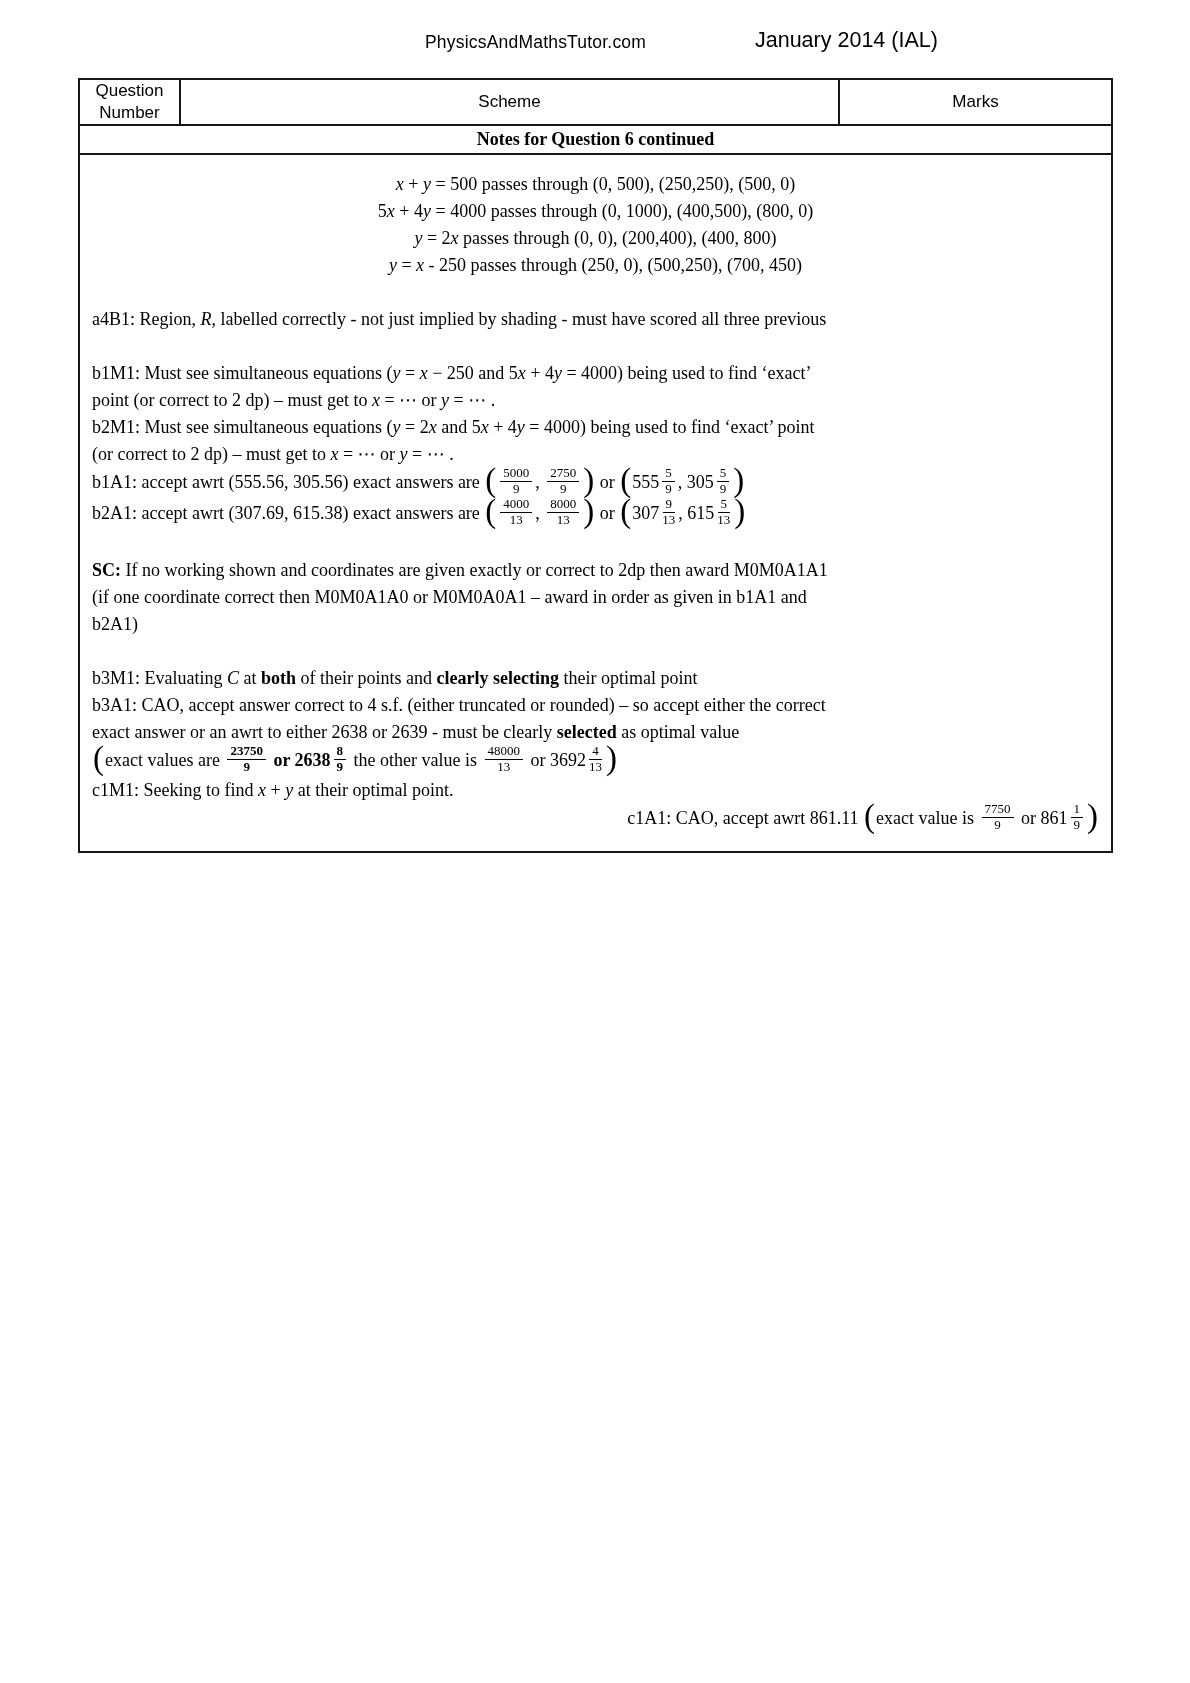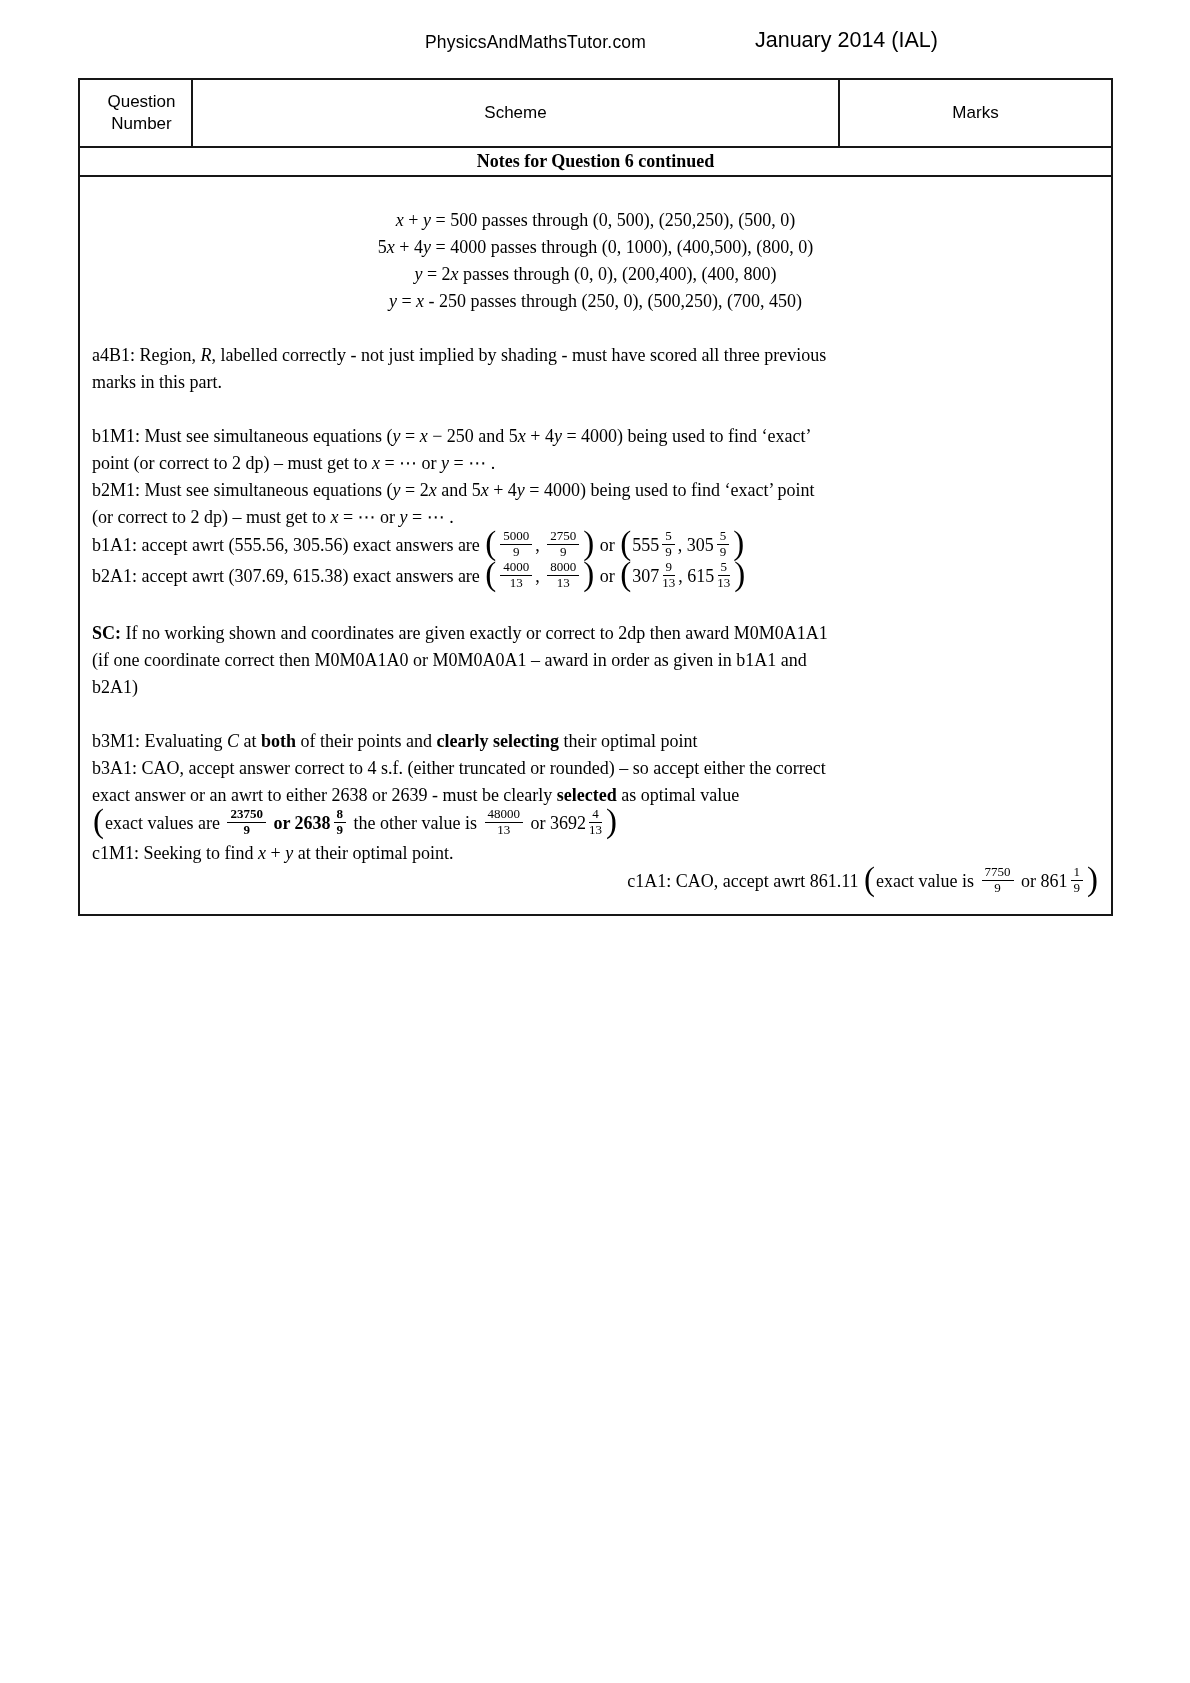--- a/index.html
+++ b/index.html
@@ -22,39 +22,39 @@
   .edition {
     position: absolute; left: 755px; top: 28px;
     font-family: "Liberation Sans", sans-serif;
     font-size: 21.5px;
   }
   .mark-table {
     position: absolute; left: 78px; top: 78px; width: 1035px;
     border: 2px solid #161616;
   }
   .head-row {
-    display: flex; height: 68px;
+    display: flex; height: 46px;
     border-bottom: 2px solid #161616;
     font-family: "Liberation Sans", sans-serif;
-    font-size: 17px; line-height: 22px; padding-left: 12px;
+    font-size: 17px; line-height: 22px;
   }
   .cell { display: flex; align-items: center; justify-content: center; text-align: center; }
   .col-q { width: 101px; border-right: 2px solid #161616; padding: 0 6px; }
   .col-s { flex: 1; border-radius: 13px; }
   .col-m { width: 273px; border-left: 2px solid #161616; }
   .notes-title {
     border-bottom: 2px solid #161616;
     text-align: center;
     font-weight: bold;
     font-size: 18px;
     padding: 3px 7px;
   }
   .notes-body { padding: 14px 12px 16px 12px; font-size: 18px; }
   .block + .block { margin-top: 27px; }
-  .block-first { margin-top: 16px; }
+  .block-first { margin-top: 2px; }
   .para { line-height: 27px; white-space: nowrap; }
   .center { text-align: center; }
   .right { text-align: right; }
   .it { font-style: italic; }
   .bd { font-weight: bold; }
   .frac {
     display: inline-flex; flex-direction: column; align-items: center;
     vertical-align: middle; font-size: 13px; line-height: 1.15;
     margin: 0 3px; position: relative; top: -2px;
   }
@@ -85,21 +85,20 @@
     <div class="notes-title">Notes for Question 6 continued</div>
     <div class="notes-body">
         <div class="block block-first">
           <div class="para center"><span class="it">x</span><span> + </span><span class="it">y</span><span> = 500 passes through (0, 500), (250,250), (500, 0)</span></div>
           <div class="para center"><span>5</span><span class="it">x</span><span> + 4</span><span class="it">y</span><span> = 4000 passes through (0, 1000), (400,500), (800, 0)</span></div>
           <div class="para center"><span class="it">y</span><span> = 2</span><span class="it">x</span><span> passes through (0, 0), (200,400), (400, 800)</span></div>
           <div class="para center"><span class="it">y</span><span> = </span><span class="it">x</span><span> - 250 passes through (250, 0), (500,250), (700, 450)</span></div>
         </div>
         <div class="block">
           <div class="para"><span>a4B1: Region, </span><span class="it">R</span><span>, labelled correctly - not just implied by shading - must have scored all three previous</span></div>
-          <div class="para"><span>marks in this part.</span></div>
         </div>
         <div class="block">
           <div class="para"><span>b1M1: Must see simultaneous equations (</span><span class="it">y</span><span> = </span><span class="it">x</span><span> − 250 and 5</span><span class="it">x</span><span> + 4</span><span class="it">y</span><span> = 4000) being used to find ‘exact’</span></div>
           <div class="para"><span>point  (or correct to 2 dp) – must get to </span><span class="it">x</span><span> = ⋯ or </span><span class="it">y</span><span> = ⋯ .</span></div>
           <div class="para"><span>b2M1: Must see simultaneous equations (</span><span class="it">y</span><span> = 2</span><span class="it">x</span><span> and 5</span><span class="it">x</span><span> + 4</span><span class="it">y</span><span> = 4000) being used to find ‘exact’ point</span></div>
           <div class="para"><span>(or correct to 2 dp)  – must get to </span><span class="it">x</span><span> = ⋯ or </span><span class="it">y</span><span> = ⋯  .</span></div>
           <div class="para"><span>b1A1: accept awrt (555.56, 305.56) exact answers are </span><span class="bigparen">(</span><span class="frac">
               <span class="num">5000</span>
               <span class="den">9</span>
             </span><span>, </span><span class="frac">

